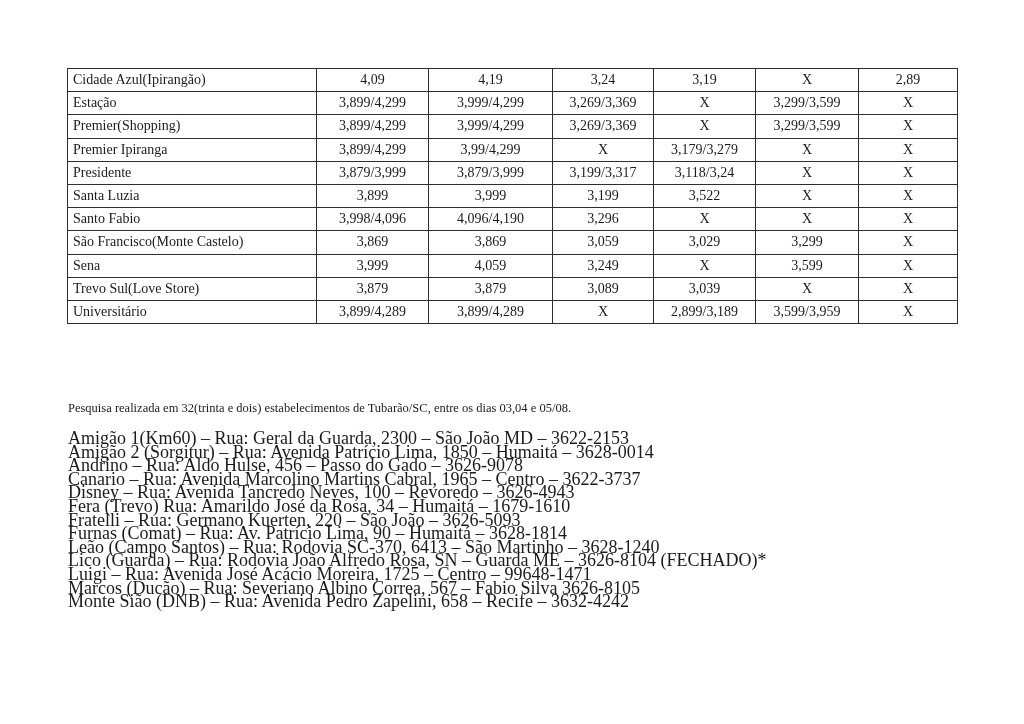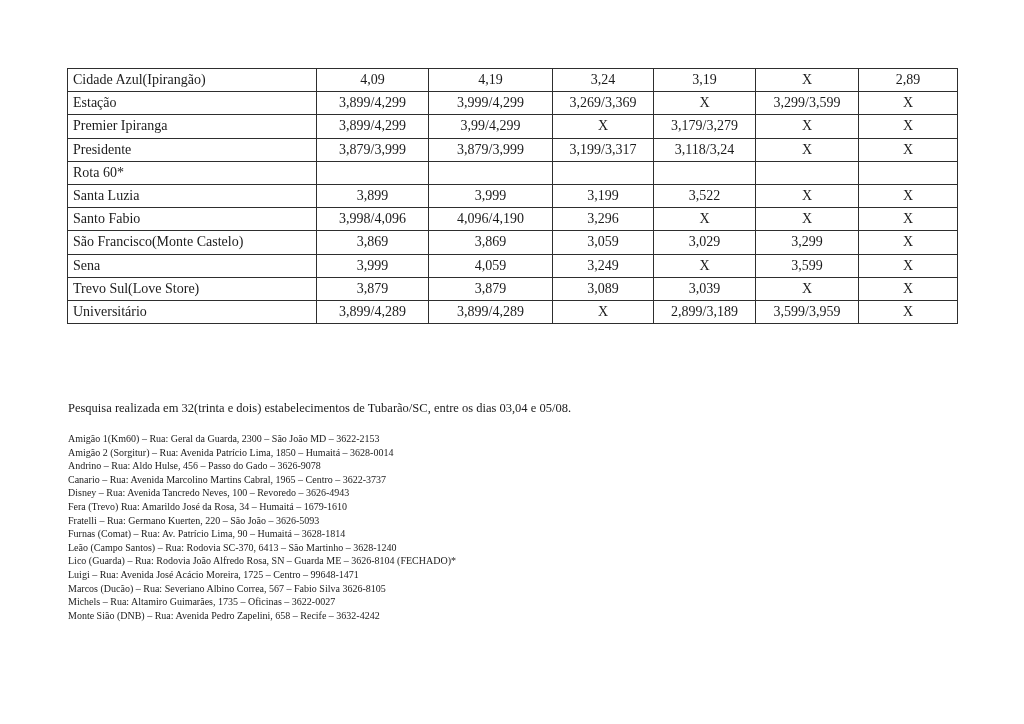--- a/index.html
+++ b/index.html
@@ -42,21 +42,21 @@
     top: 401px;
     font-size: 12.5px;
     line-height: 14px;
     white-space: nowrap;
     text-align: right;
   }
   .stations {
     position: absolute;
     left: 68px;
     top: 432px;
-    font-size: 10px;
+    font-size: 18px;
     line-height: 13.6px;
     white-space: nowrap;
   }
   .station-line { height: 13.6px; }
 </style>
 </head>
 <body>
 
 <div class="page">
 
@@ -83,45 +83,45 @@
         <tr>
           <td class="name-cell">Estação</td>
           <td class="val-cell">3,899/4,299</td>
           <td class="val-cell">3,999/4,299</td>
           <td class="val-cell">3,269/3,369</td>
           <td class="val-cell">X</td>
           <td class="val-cell">3,299/3,599</td>
           <td class="val-cell">X</td>
         </tr>
         <tr>
+          <td class="name-cell">Premier(Shopping)</td>
+          <td class="val-cell">3,899/4,299</td>
+          <td class="val-cell">3,999/4,299</td>
+          <td class="val-cell">3,269/3,369</td>
+          <td class="val-cell">X</td>
+          <td class="val-cell">3,299/3,599</td>
+          <td class="val-cell">X</td>
+        </tr>
+        <tr>
           <td class="name-cell">Premier Ipiranga</td>
           <td class="val-cell">3,899/4,299</td>
           <td class="val-cell">3,99/4,299</td>
           <td class="val-cell">X</td>
           <td class="val-cell">3,179/3,279</td>
           <td class="val-cell">X</td>
           <td class="val-cell">X</td>
         </tr>
         <tr>
           <td class="name-cell">Presidente</td>
           <td class="val-cell">3,879/3,999</td>
           <td class="val-cell">3,879/3,999</td>
           <td class="val-cell">3,199/3,317</td>
           <td class="val-cell">3,118/3,24</td>
           <td class="val-cell">X</td>
           <td class="val-cell">X</td>
-        </tr>
-        <tr>
-          <td class="name-cell">Rota 60*</td>
-          <td class="val-cell"></td>
-          <td class="val-cell"></td>
-          <td class="val-cell"></td>
-          <td class="val-cell"></td>
-          <td class="val-cell"></td>
-          <td class="val-cell"></td>
         </tr>
         <tr>
           <td class="name-cell">Santa Luzia</td>
           <td class="val-cell">3,899</td>
           <td class="val-cell">3,999</td>
           <td class="val-cell">3,199</td>
           <td class="val-cell">3,522</td>
           <td class="val-cell">X</td>
           <td class="val-cell">X</td>
         </tr>
@@ -181,17 +181,16 @@
       <div class="station-line">Andrino – Rua: Aldo Hulse, 456 – Passo do Gado – 3626-9078</div>
       <div class="station-line">Canario – Rua: Avenida Marcolino Martins Cabral, 1965 – Centro – 3622-3737</div>
       <div class="station-line">Disney – Rua: Avenida Tancredo Neves, 100 – Revoredo – 3626-4943</div>
       <div class="station-line">Fera (Trevo) Rua: Amarildo José da Rosa, 34 – Humaitá – 1679-1610</div>
       <div class="station-line">Fratelli – Rua: Germano Kuerten, 220 – São João – 3626-5093</div>
       <div class="station-line">Furnas (Comat) – Rua: Av. Patrício Lima, 90 – Humaitá – 3628-1814</div>
       <div class="station-line">Leão (Campo Santos) – Rua: Rodovia SC-370, 6413 – São Martinho – 3628-1240</div>
       <div class="station-line">Lico (Guarda) – Rua: Rodovia João Alfredo Rosa, SN – Guarda ME – 3626-8104 (FECHADO)*</div>
       <div class="station-line">Luigi – Rua: Avenida José Acácio Moreira, 1725 – Centro – 99648-1471</div>
       <div class="station-line">Marcos (Ducão) – Rua: Severiano Albino Correa, 567 – Fabio Silva 3626-8105</div>
-      <div class="station-line">Michels – Rua: Altamiro Guimarães, 1735 – Oficinas – 3622-0027</div>
       <div class="station-line">Monte Sião (DNB) – Rua: Avenida Pedro Zapelini, 658 – Recife – 3632-4242</div>
     </div>
 
 </div>
 
 </body></html>

